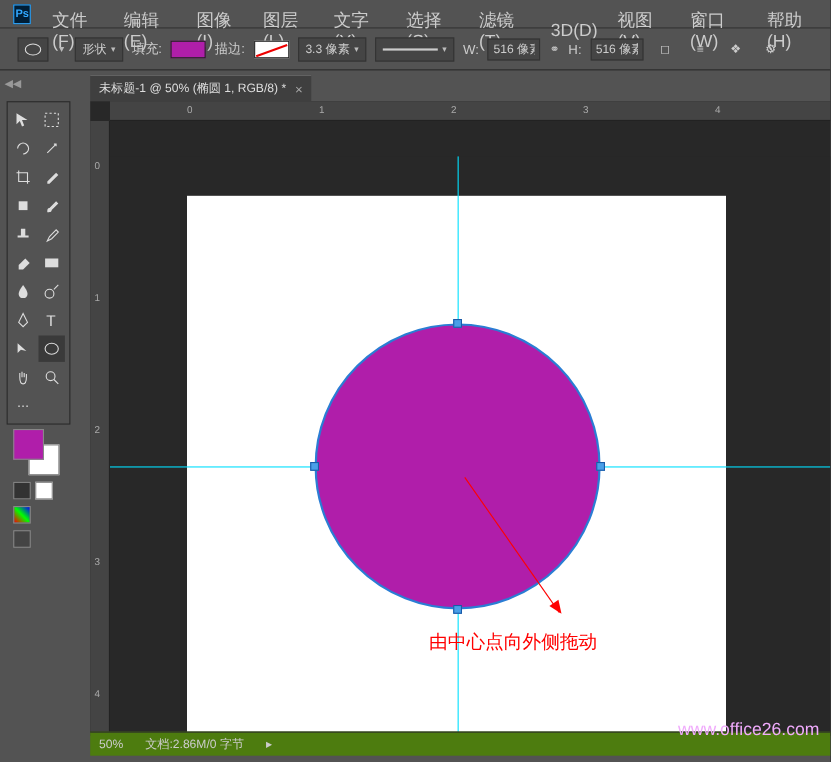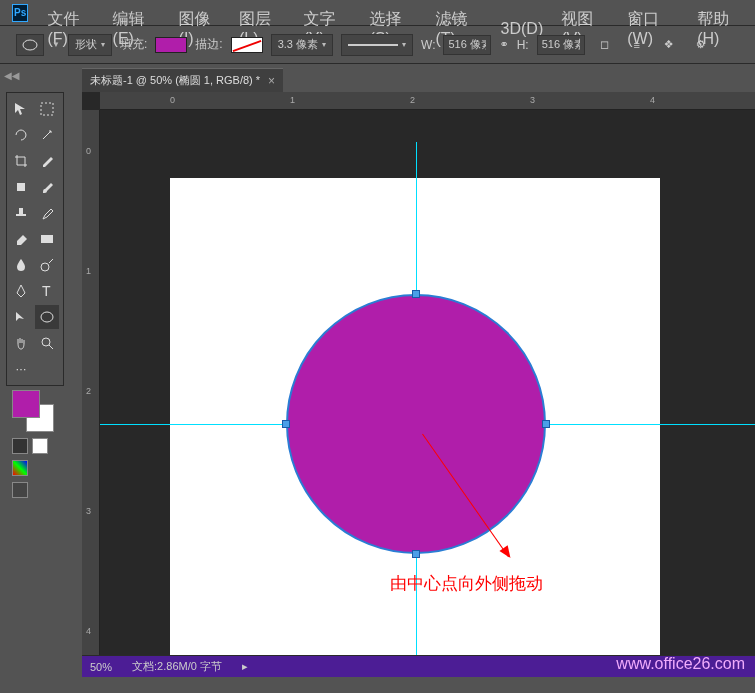--- a/index.html
+++ b/index.html
@@ -267,23 +267,23 @@
       border-top: 12px solid #f00;
     }
     .annotation {
       position: absolute;
       color: #f00;
       font-size: 17px;
     }
     
     .status {
       position: absolute;
-      left: 82px; right: 0; bottom: 16px;
+      left: 82px; right: 0; bottom: 6px;
       height: 22px;
-      background: #4c1d95;
+      background: #4d7c0f;
       border-top: 1px solid #2a2a2a;
       display: flex;
       align-items: center;
       padding-left: 8px;
       gap: 20px;
       font-size: 11px;
       color: #ccc;
     }
     
     .watermark {

